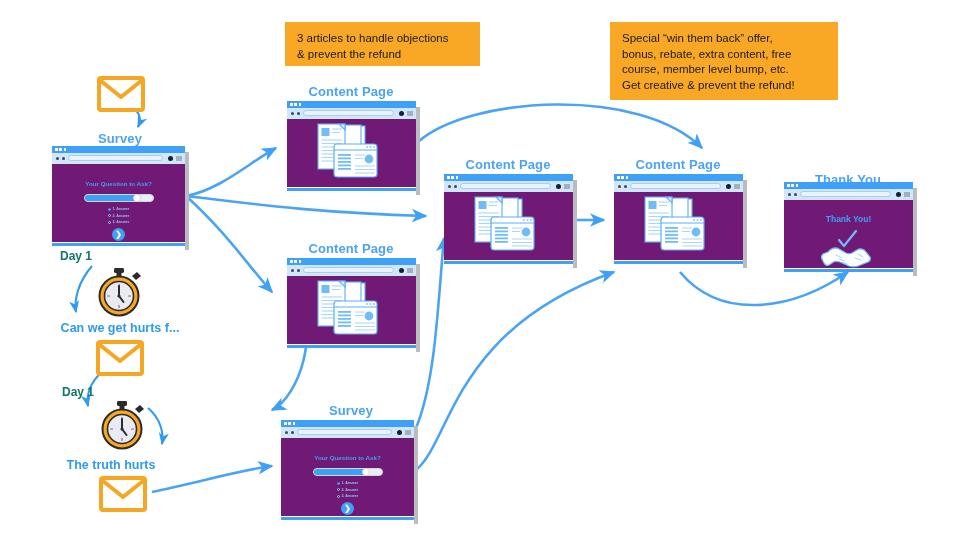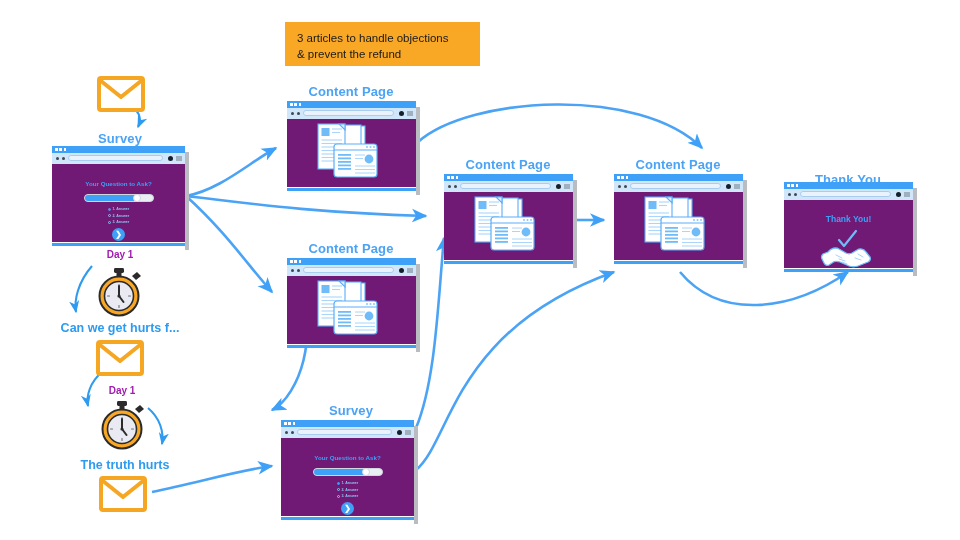--- a/index.html
+++ b/index.html
@@ -22,22 +22,22 @@
   
   .node-title{
     position:absolute;color:#4BA3F5;font-weight:bold;font-size:13px;
     text-align:center;letter-spacing:.1px;white-space:nowrap;
   }
   .cap{
     position:absolute;color:#2E9BF0;font-weight:bold;font-size:12.5px;
     text-align:center;white-space:nowrap;
   }
   .day{
-    position:absolute;color:#a21caf;font-weight:bold;font-size:10px;
-    text-align:center;white-space:nowrap;
+    position:absolute;color:#0f766e;font-weight:bold;font-size:12px;
+    white-space:nowrap;
   }
 
   
   .win{position:absolute;background:#fff;box-sizing:border-box;}
   .win .shadow{position:absolute;right:-4px;top:6px;bottom:-4px;width:4px;background:#b9bcc0;}
   .win .bar{height:7px;background:#3FA0F7;position:relative;}
   .win .bar i{position:absolute;top:2.2px;width:2.6px;height:2.6px;background:#fff;display:block;}
   .win .bar i:nth-child(1){left:3px;}
   .win .bar i:nth-child(2){left:7.4px;}
   .win .bar i:nth-child(3){left:11.8px;}
@@ -113,20 +113,24 @@
     <path d="M416,470 C452,440 452,330 614,272" fill="none" stroke="#4BA3F5" stroke-width="2.6" marker-end="url(#ah)"></path>
 
     <path d="M680,272 C720,320 790,312 848,272" fill="none" stroke="#4BA3F5" stroke-width="2.6" marker-end="url(#ah)"></path>
 
     <path d="M352,348 C372,380 400,404 424,418" fill="none" stroke="#4BA3F5" stroke-width="2.6" opacity="0"></path>
   </svg>
 
   <div class="callout" style="left:285px;top:22px;width:195px;height:44px;">3 articles to handle objections
 &amp; prevent the refund</div>
 
+  <div class="callout" style="left:610px;top:22px;width:228px;height:78px;">Special “win them back” offer,
+bonus, rebate, extra content, free
+course, member level bump, etc.
+Get creative &amp; prevent the refund!</div>
 
   <div class="env" style="left:97px;top:76px;">
     <svg width="48" height="36" viewBox="0 0 48 36">
       <rect x="2" y="2" width="44" height="32" rx="2" fill="#fff" stroke="#F5A623" stroke-width="4"></rect>
       <path d="M4,5 L24,21 L44,5" fill="none" stroke="#F5A623" stroke-width="4" stroke-linecap="round" stroke-linejoin="round"></path>
     </svg>
   </div>
 
   <div class="node-title" style="left:50px;top:131px;width:140px;">Survey</div>
 
@@ -204,21 +208,21 @@
         <line x1="27" y1="16.5" x2="27" y2="18.5"></line>
         <line x1="38.5" y1="28" x2="36.5" y2="28"></line>
         <line x1="27" y1="39.5" x2="27" y2="37.5"></line>
         <line x1="15.5" y1="28" x2="17.5" y2="28"></line>
       </g>
       <line x1="27" y1="28" x2="27" y2="18" stroke="#2b2b2b" stroke-width="2" stroke-linecap="round"></line>
       <line x1="27" y1="28" x2="31.5" y2="34" stroke="#2b2b2b" stroke-width="2" stroke-linecap="round"></line>
       <circle cx="27" cy="28" r="1.6" fill="#2b2b2b"></circle>
     </svg>
   </div>
-  <div class="cap" style="left:45px;top:458px;width:160px;">The truth hurts</div>
+  <div class="cap" style="left:31px;top:458px;width:160px;">The truth hurts</div>
 
   <div class="env" style="left:99px;top:476px;">
     <svg width="48" height="36" viewBox="0 0 48 36">
       <rect x="2" y="2" width="44" height="32" rx="2" fill="#fff" stroke="#F5A623" stroke-width="4"></rect>
       <path d="M4,5 L24,21 L44,5" fill="none" stroke="#F5A623" stroke-width="4" stroke-linecap="round" stroke-linejoin="round"></path>
     </svg>
   </div>
 
   <div class="node-title" style="left:286px;top:84px;width:130px;">Content Page</div>
   <div class="win" style="left:287px;top:101px;width:129px;height:90px;">

